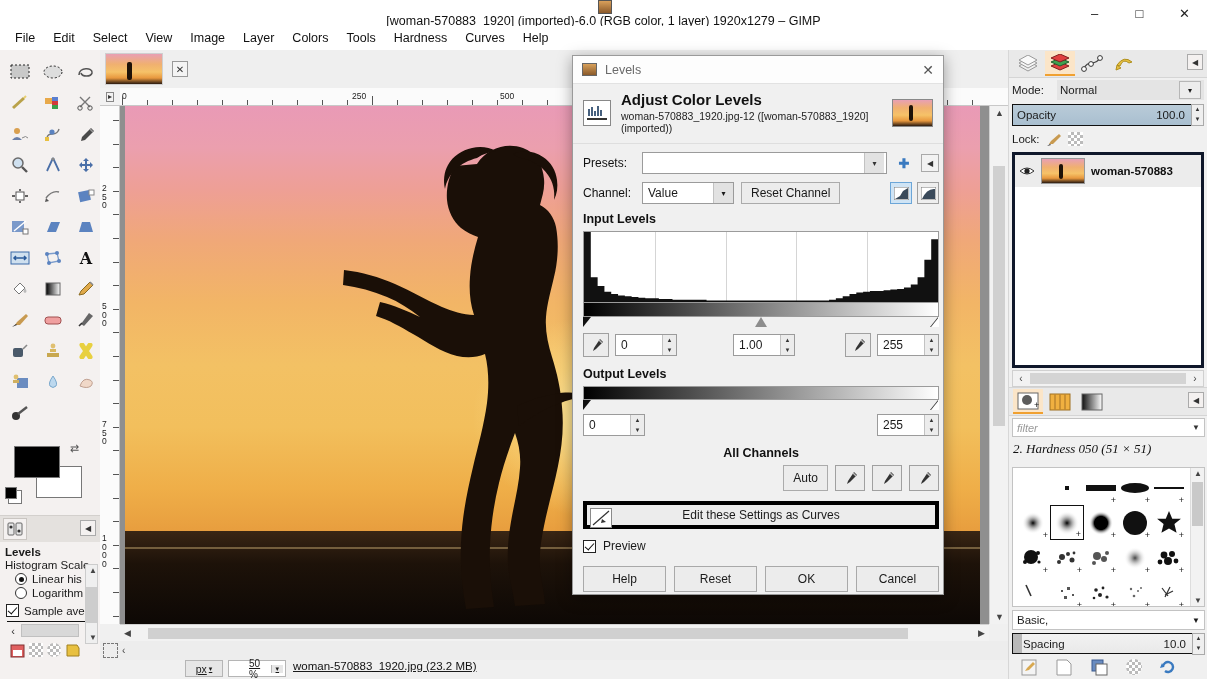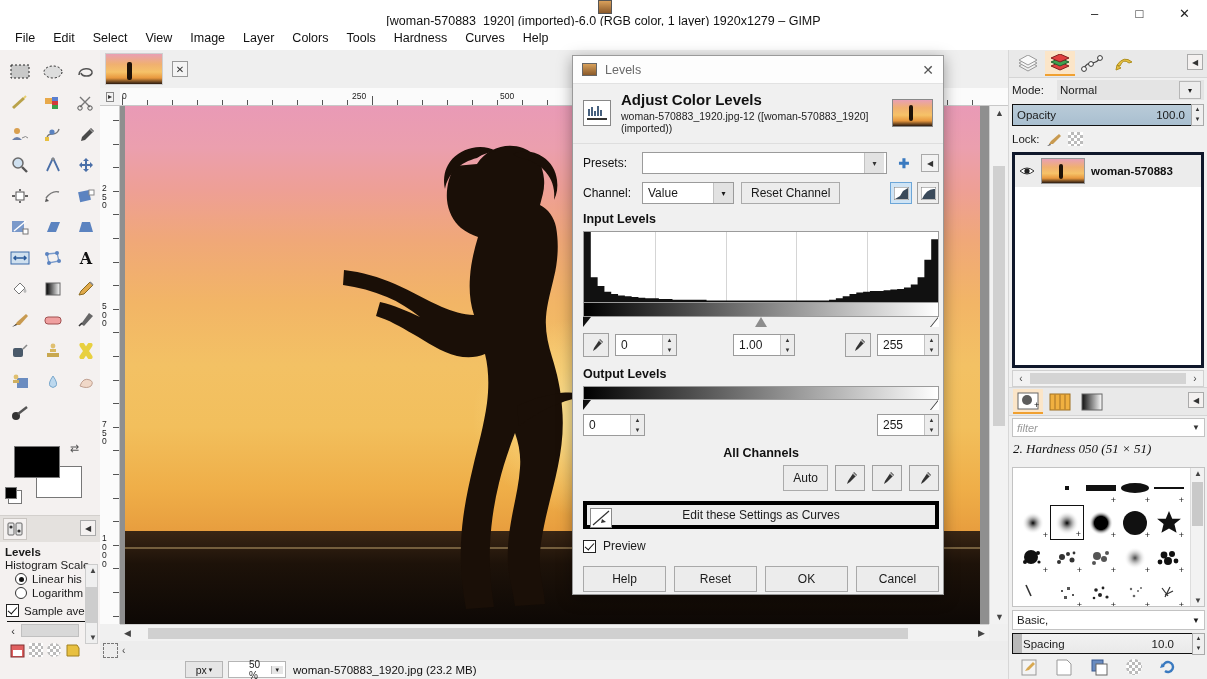--- a/index.html
+++ b/index.html
@@ -119,21 +119,21 @@
   .hscroll { position:absolute; left:20px; top:574px; width:869px; height:17px;
     background:#f2f2f2; border-top:1px solid #d0d0d0; display:flex; align-items:center; }
   .hs-arrow { width:15px; text-align:center; font-size:9px; color:#444; }
   .hs-thumb { position:absolute; left:28px; width:760px; height:11px; background:#d0d0d0; top:3px; }
   .vs-thumb { position:absolute; left:3px; top:60px; width:12px; height:260px; background:#d0d0d0; }
   .vs-arrow { position:absolute; left:5px; font-size:9px; color:#444; }
   .qmbar { position:absolute; left:0; top:591px; width:908px; height:19px;
     background:#ededed; display:flex; align-items:center; padding-left:3px; gap:4px; }
   .qm-ic { width:15px; height:15px; border:1px dashed #777; }
   .statusbar { position:absolute; left:0; top:610px; width:908px; height:19px;
-    background:#f0f0f0; display:flex; align-items:center; }
+    background:#f0f0f0; display:flex; align-items:flex-start;text-decoration:underline; }
   .unit-btn { margin-left:85px; width:38px; height:17px; background:#e6e6e6;
     border:1px solid #b5b5b5; font-size:10.5px; display:flex; align-items:center;
     justify-content:center; gap:2px; }
   .zoom-box { margin-left:5px; width:58px; height:17px; background:#fff;
     border:1px solid #b5b5b5; display:flex; align-items:center;
     justify-content:space-between; padding:0 2px; font-size:10px; }
   .status-text { margin-left:7px; font-size:11.5px; color:#111; }
 
   
   .rightdock { position:absolute; left:1008px; top:50px; width:199px; height:629px;
@@ -1034,21 +1034,21 @@
         </div>
       </div>
 
       <div class="basicsel">
         <span>Basic,</span>
         <span style="font-size:8px;">▼</span>
       </div>
 
       <div class="spacing-row">
         <span style="margin-left:6px;">Spacing</span>
-        <span style="margin-right:26px;">10.0</span>
+        <span style="margin-right:14px;">10.0</span>
         <div class="spin">
           <div>▲</div>
           <div>▼</div>
         </div>
       </div>
 
       <div class="brush-btns">
         <svg width="17" height="17">
             <rect x="1" y="1" width="14" height="15" fill="#f4f4f4" stroke="#999"></rect>
             <path d="M4 12 l2 -3 6 -6 2 2 -6 6 z" fill="#d8a850"></path>

